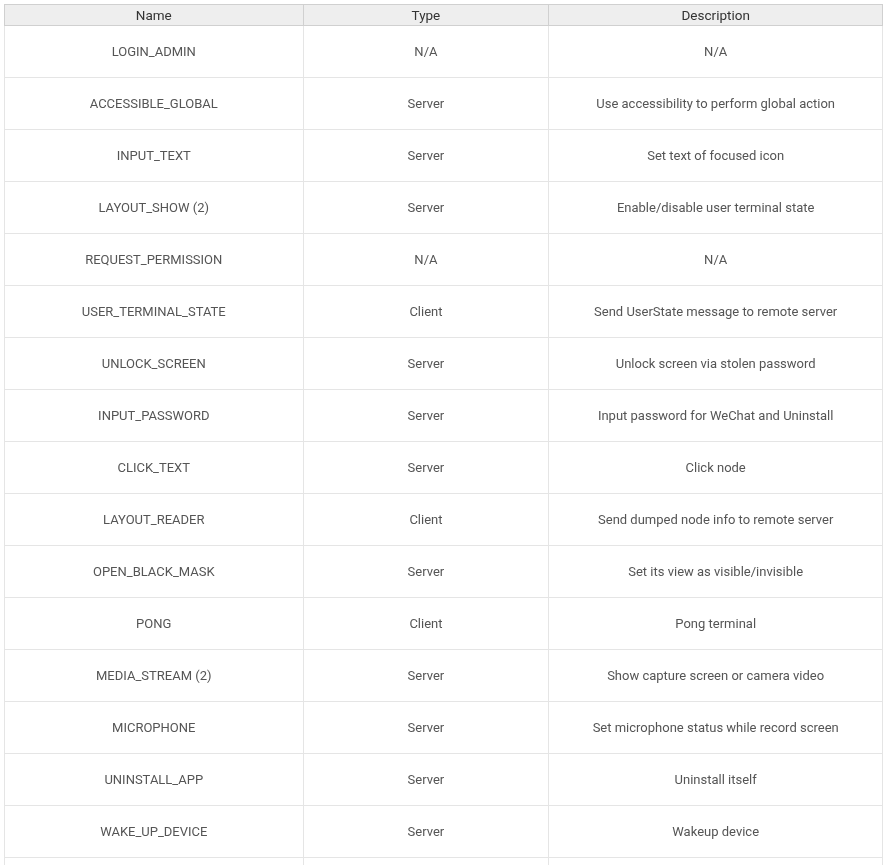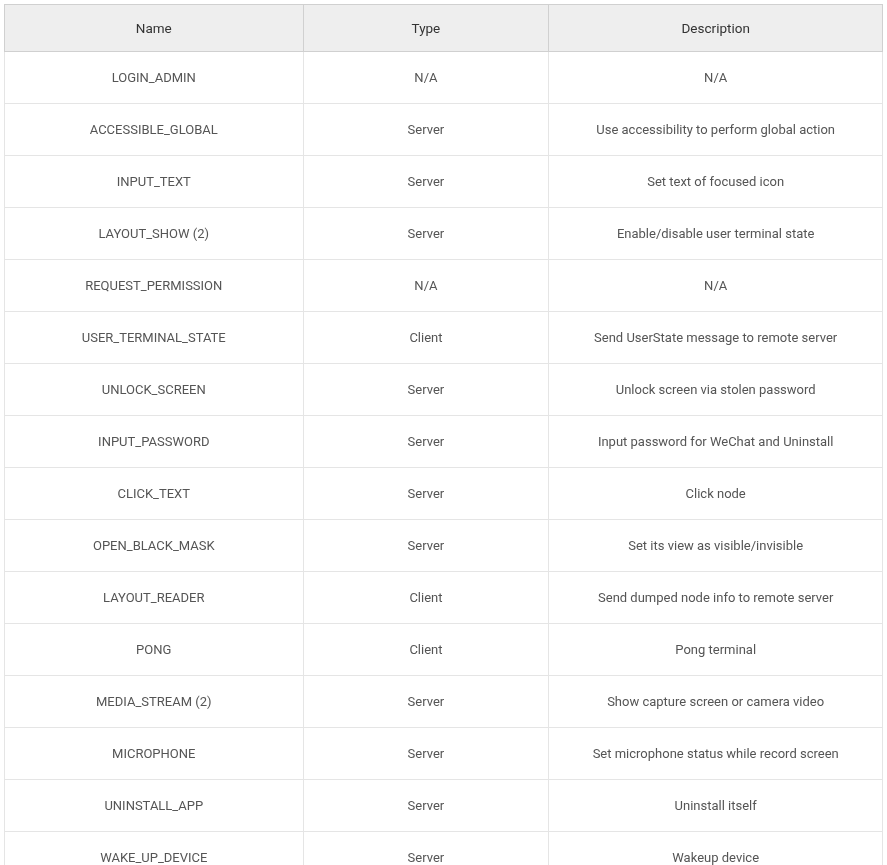--- a/index.html
+++ b/index.html
@@ -15,21 +15,21 @@
       padding: 4px;
     }
     table {
       width: 100%;
       border-collapse: collapse;
       table-layout: fixed;
     }
     th {
       background: #eeeeee;
       border: 1px solid #d0d0d0;
-      padding: 15px 10px;
+      padding: 2px 10px;
       text-align: center;
       font-weight: 400;
       color: #333333;
       font-size: 13.5px;
     }
     td {
       border: 1px solid #e5e5e5;
       padding: 18px 10px;
       text-align: center;
       color: #555555;
@@ -96,28 +96,28 @@
         <td>INPUT_PASSWORD</td>
         <td>Server</td>
         <td>Input password for WeChat and Uninstall</td>
       </tr>
       <tr>
         <td>CLICK_TEXT</td>
         <td>Server</td>
         <td>Click node</td>
       </tr>
       <tr>
+        <td>LAYOUT_READER</td>
+        <td>Client</td>
+        <td>Send dumped node info to remote server</td>
+      </tr>
+      <tr>
         <td>OPEN_BLACK_MASK</td>
         <td>Server</td>
         <td>Set its view as visible/invisible</td>
-      </tr>
-      <tr>
-        <td>LAYOUT_READER</td>
-        <td>Client</td>
-        <td>Send dumped node info to remote server</td>
       </tr>
       <tr>
         <td>PONG</td>
         <td>Client</td>
         <td>Pong terminal</td>
       </tr>
       <tr>
         <td>MEDIA_STREAM (2)</td>
         <td>Server</td>
         <td>Show capture screen or camera video</td>

